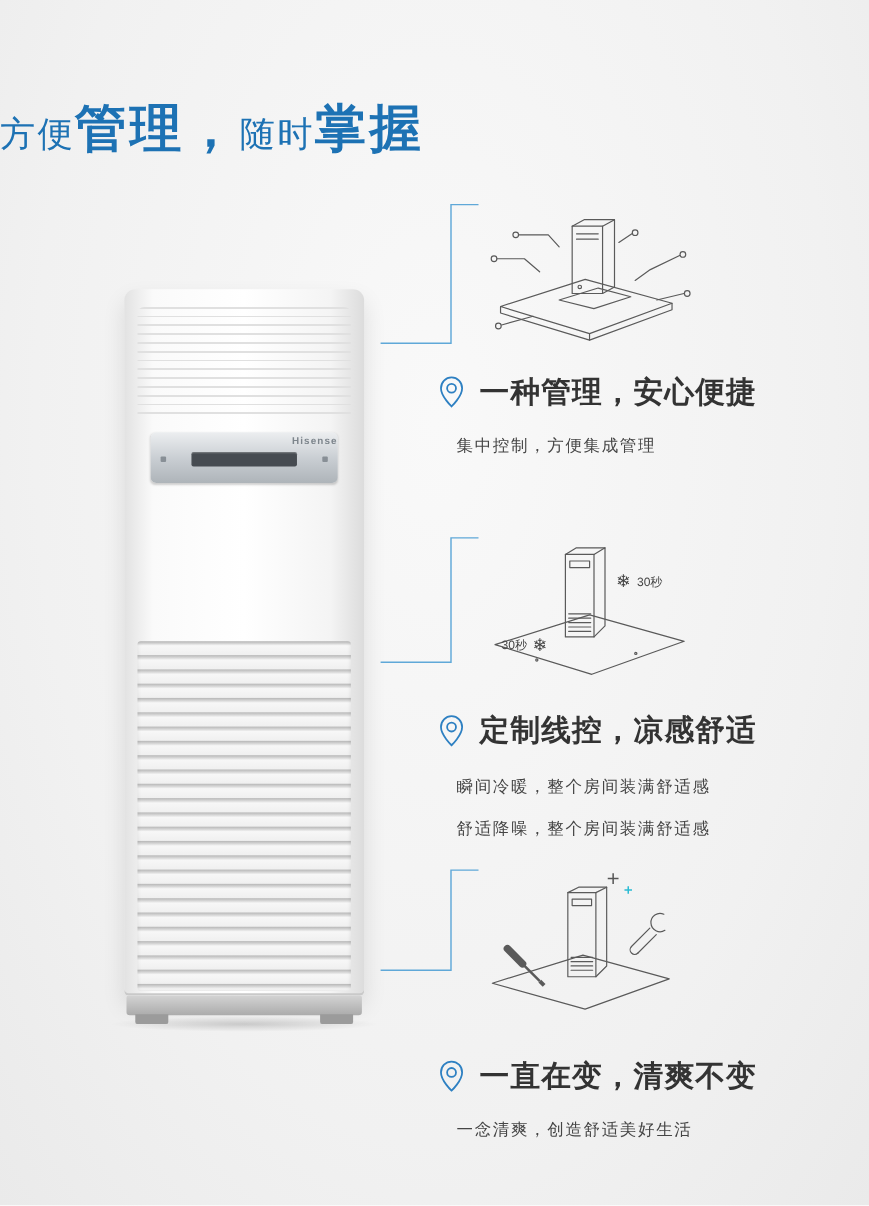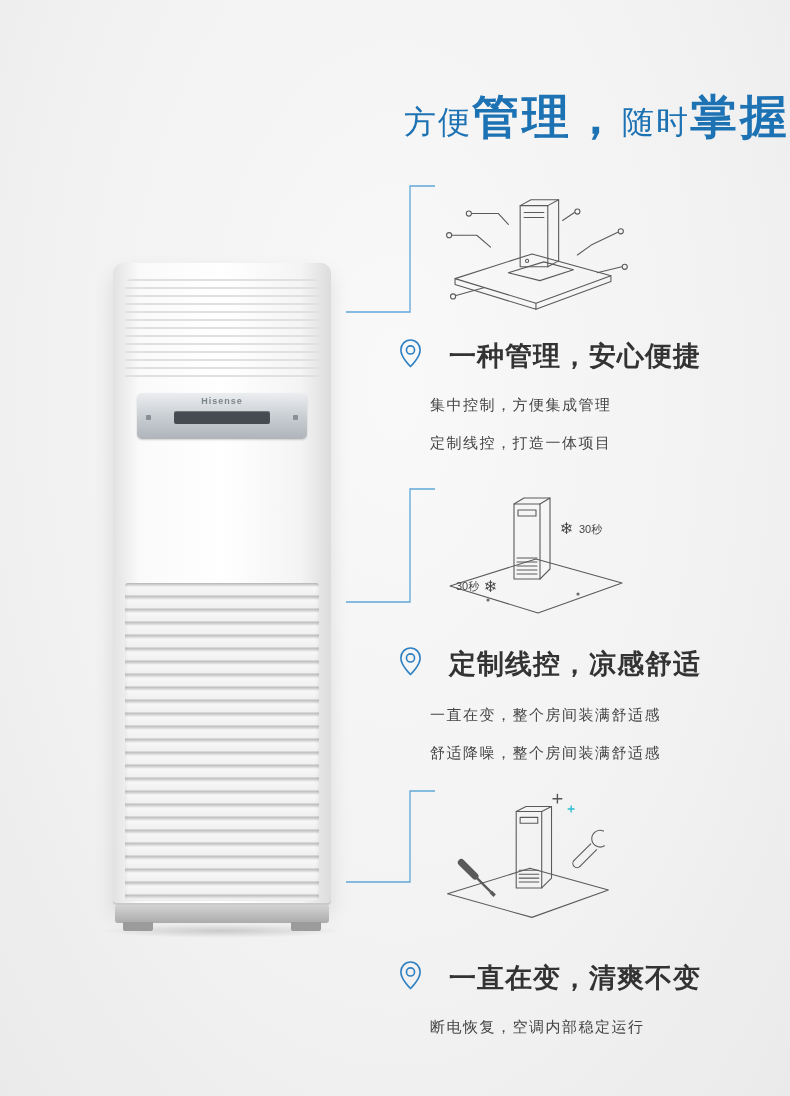--- a/index.html
+++ b/index.html
@@ -7,21 +7,21 @@
   body { font-family:"Liberation Sans","DejaVu Sans",sans-serif; }
 
   .page {
     position:relative; width:790px; height:1096px; overflow:hidden;
     background: radial-gradient(ellipse at 50% 35%, #f9f9f9 0%, #f1f1f1 65%, #eaeaea 100%);
   }
 
   
   .title {
     position:absolute; top:86px; left:0; width:100%;
-    text-align:right; color:#1d72b4; white-space:nowrap;
+    text-align:left; color:#1d72b4; white-space:nowrap;
   }
   .t-small { font-size:32px; font-weight:500; letter-spacing:2px; vertical-align:baseline; }
   .t-big   { font-size:47px; font-weight:700; letter-spacing:3px; vertical-align:baseline; }
 
   
   .ac { position:absolute; left:113px; top:263px; width:218px; height:672px; }
   .ac-body {
     position:absolute; left:0; right:0; top:0; bottom:30px;
     background: linear-gradient(90deg,#e2e2e2 0%, #fafafa 12%, #ffffff 50%, #f4f4f4 86%, #dcdcdc 100%);
     border-radius:10px 10px 4px 4px;
@@ -31,21 +31,21 @@
     position:absolute; left:12px; right:12px; top:16px; height:100px;
     background: repeating-linear-gradient(180deg, #e0e0e0 0px, #e0e0e0 1.6px, rgba(0,0,0,0) 1.6px, rgba(0,0,0,0) 8px);
     border-radius:6px 6px 0 0;
   }
   .ac-panel {
     position:absolute; left:24px; right:24px; top:130px; height:46px;
     background: linear-gradient(180deg,#eceef0 0%, #c7ccd1 55%, #aeb4b9 100%);
     border-radius:5px; box-shadow:0 1px 2px rgba(0,0,0,0.18);
   }
   .ac-brand {
-    position:absolute; top:3px; left:0; width:100%; text-align:center;
+    position:absolute; top:3px; left:0; width:100%; text-align:right;
     font-size:9px; font-weight:700; letter-spacing:1px; color:#7d858c;
   }
   .ac-display {
     position:absolute; left:22%; right:22%; top:18px; height:13px;
     background:#464b51; border-radius:2px; box-shadow: inset 0 1px 1px rgba(255,255,255,0.25);
   }
   .panel-dot { position:absolute; top:22px; width:5px; height:5px; background:#888f96; border-radius:1px; }
   .panel-dot.l { left:9px; } .panel-dot.r { right:9px; }
   .ac-grille {
     position:absolute; left:12px; right:12px; top:320px; height:318px;
@@ -73,30 +73,30 @@
   .feature { position:absolute; width:340px; }
   .f1 { left:398px; top:178px; }
   .f2 { left:398px; top:482px; }
   .f3 { left:398px; top:784px; }
 
   .illus { height:148px; margin-left:28px; }
   .f2 .illus { height:150px; }
   .f3 .illus { height:152px; }
   .illus svg { display:block; }
 
-  .head-row { display:flex; gap:26px; margin-top:12px; }
+  .head-row { display:flex; align-items:center; gap:13px; margin-top:12px; }
   .f2 .head-row { margin-top:14px; }
   .f3 .head-row { margin-top:24px; }
   .head-row h2 {
     font-size:27px; font-weight:600; color:#333333; letter-spacing:1px; white-space:nowrap;
   }
   .pin { flex:0 0 auto; }
 
   .desc {
-    margin-left:32px; font-size:15px; color:#454545; letter-spacing:1.5px; white-space:nowrap;
+    margin-left:17px; font-size:15px; color:#454545; letter-spacing:1.5px; white-space:nowrap;
   }
   .desc.d1 { margin-top:22px; }
   .desc.d2 { margin-top:19px; }
   .f2 .desc.d1 { margin-top:24px; }
   .f3 .desc.d1 { margin-top:22px; }
 
   .lineart { stroke:#5a5a5a; fill:none; stroke-width:1.1; stroke-linejoin:round; stroke-linecap:round; }
   .svgtext { font-family:"Liberation Sans","DejaVu Sans",sans-serif; fill:#444444; }
 </style>
 </head>
@@ -162,21 +162,20 @@
     <div class="head-row">
       <svg class="pin" width="25" height="31" viewBox="0 0 26 32">
         <g fill="none" stroke="#2e80c2" stroke-width="1.7">
           <path d="M13,2 C7.4,2 3,6.6 3,12.3 C3,20 13,29.5 13,29.5 C13,29.5 23,20 23,12.3 C23,6.6 18.6,2 13,2 Z"></path>
           <circle cx="13" cy="12.3" r="4.2"></circle>
         </g>
       </svg>
       <h2>一种管理，安心便捷</h2>
     </div>
     <p class="desc d1">集中控制，方便集成管理</p>
-    <p class="desc d2">定制线控，打造一体项目</p>
   </section>
 
   <section class="feature f2">
     <div class="illus">
       <svg width="215" height="150" viewBox="0 0 215 150">
         <g class="lineart">
           <path d="M24,104 L110,77 L196,101 L112,131 Z"></path>
           <rect x="88" y="22" width="26" height="75"></rect>
           <path d="M114,22 L124,16 L124,87 L114,97"></path>
           <path d="M88,22 L98,16 L124,16"></path>
@@ -193,21 +192,21 @@
     </div>
     <div class="head-row">
       <svg class="pin" width="25" height="31" viewBox="0 0 26 32">
         <g fill="none" stroke="#2e80c2" stroke-width="1.7">
           <path d="M13,2 C7.4,2 3,6.6 3,12.3 C3,20 13,29.5 13,29.5 C13,29.5 23,20 23,12.3 C23,6.6 18.6,2 13,2 Z"></path>
           <circle cx="13" cy="12.3" r="4.2"></circle>
         </g>
       </svg>
       <h2>定制线控，凉感舒适</h2>
     </div>
-    <p class="desc d1">一直在变，整个房间装满舒适感</p>
+    <p class="desc d1">瞬间冷暖，整个房间装满舒适感</p>
     <p class="desc d2">舒适降噪，整个房间装满舒适感</p>
   </section>
 
   <section class="feature f3">
     <div class="illus">
       <svg width="202" height="152" viewBox="0 0 202 155">
         <g class="lineart">
           <path d="M20,112 L104,86 L184,108 L106,136 Z"></path>
           <rect x="90" y="28" width="26" height="78"></rect>
           <path d="M116,28 L126,23 L126,96 L116,106"></path>
@@ -234,16 +233,16 @@
     </div>
     <div class="head-row">
       <svg class="pin" width="25" height="31" viewBox="0 0 26 32">
         <g fill="none" stroke="#2e80c2" stroke-width="1.7">
           <path d="M13,2 C7.4,2 3,6.6 3,12.3 C3,20 13,29.5 13,29.5 C13,29.5 23,20 23,12.3 C23,6.6 18.6,2 13,2 Z"></path>
           <circle cx="13" cy="12.3" r="4.2"></circle>
         </g>
       </svg>
       <h2>一直在变，清爽不变</h2>
     </div>
-    <p class="desc d1">断电恢复，空调内部稳定运行</p>
+    <p class="desc d1">一念清爽，创造舒适美好生活</p>
   </section>
 
 </div>
 
 </body></html>

